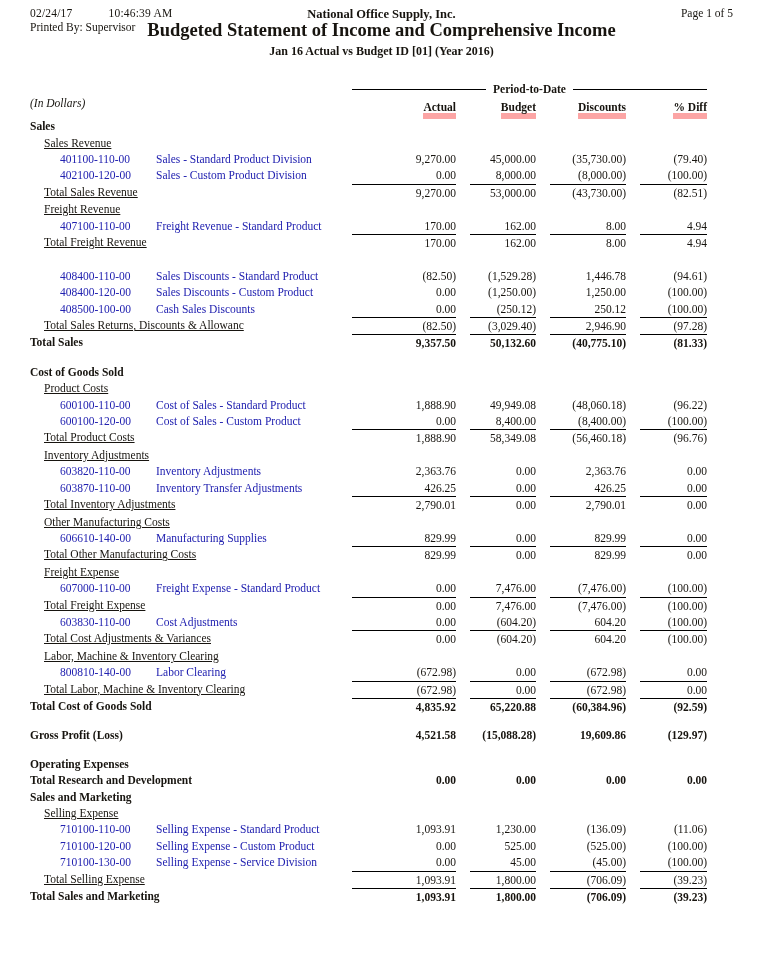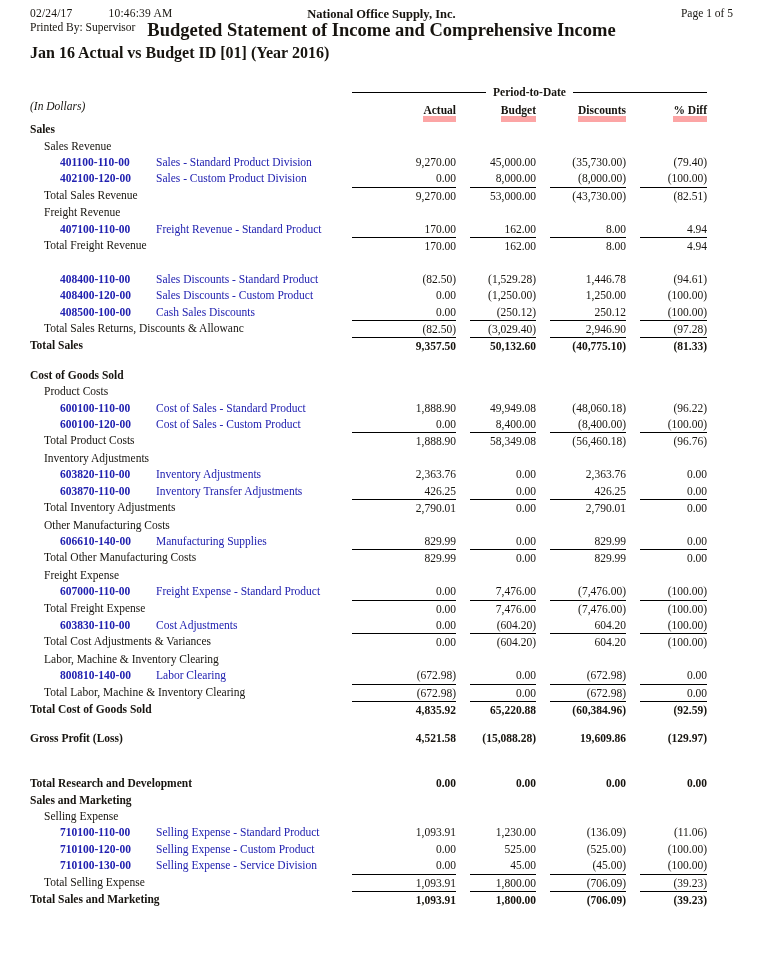--- a/index.html
+++ b/index.html
@@ -14,21 +14,21 @@
   .ph-left { width:200px; }
   .ph-datetime { letter-spacing:0.2px; }
   .ph-time { margin-left:36px; }
   .ph-center { flex:1; text-align:center; font-weight:bold; font-size:12.5px; }
   .ph-right { width:200px; text-align:right; font-size:11.5px; }
   .ph-printedby { font-size:11.5px; margin-top:2px; }
   .report-title {
     width:470px; margin:0 auto; text-align:center;
     font-size:18.5px; font-weight:bold; line-height:1.2; margin-top:-14px;
   }
-  .report-subtitle { text-align:left; font-weight:bold; font-size:16px; margin-top:3px; }
+  .report-subtitle { text-align:center; font-weight:bold; font-size:12px; margin-top:3px; }
 
   
   .table-area { margin-top:22px; }
   .grid {
     display:grid;
     grid-template-columns:308px 104px 66px 76px 67px;
     column-gap:14px;
   }
   .banner { display:flex; align-items:center; gap:7px; height:15px; }
   .banner .bline { flex:1; border-top:1.6px solid #000; margin-top:1px; }
@@ -36,27 +36,27 @@
 
   .colhead-row { margin-top:1px; margin-bottom:3px; }
   .in-dollars { font-style:italic; font-size:11.5px; }
   .num { text-align:right; }
   .colhead-cell { text-align:right; }
   .colhead { font-weight:bold; font-size:11.5px; border-bottom:6px solid #fca5a5; padding-bottom:0px; }
 
   .row { font-size:11.5px; line-height:16.4px; min-height:16.4px; }
   .row .label { white-space:nowrap; overflow:hidden; }
   .indent-0 { padding-left:0; }
-  .indent-1 { padding-left:14px; }
+  .indent-1 { padding-left:14px;text-decoration:underline; }
   .indent-2 { padding-left:30px; }
   .row.section .label, .row.section-total { font-weight:bold; }
   .row.rule .num { border-top:1px solid #000; }
   .row.spacer { height:12px; min-height:12px; }
   .acct {
-    display:inline-block; width:82px; color:#2121b0; cursor:pointer;font-weight:bold;
+    display:inline-block; width:82px; color:#2121b0; cursor:pointer;
   }
   .desc { color:#2121b0; cursor:pointer; padding-left:14px; }
 </style>
 </head>
 <body>
 
 <div class="page">
 
   <div class="ph-top">
     <div class="ph-left">
@@ -343,20 +343,21 @@
         <div class="grid row spacer"></div>
         <div class="grid row section-total">
           <div class="label indent-0">Gross Profit (Loss)</div>
           <div class="num">4,521.58</div>
           <div class="num">(15,088.28)</div>
           <div class="num">19,609.86</div>
           <div class="num">(129.97)</div>
         </div>
         <div class="grid row spacer"></div>
         <div class="grid row section">
+          <div class="label indent-0">Operating Expenses</div>
           <div class="num"></div>
           <div class="num"></div>
           <div class="num"></div>
           <div class="num"></div>
         </div>
         <div class="grid row section-total">
           <div class="label indent-0">Total Research and Development</div>
           <div class="num">0.00</div>
           <div class="num">0.00</div>
           <div class="num">0.00</div>

